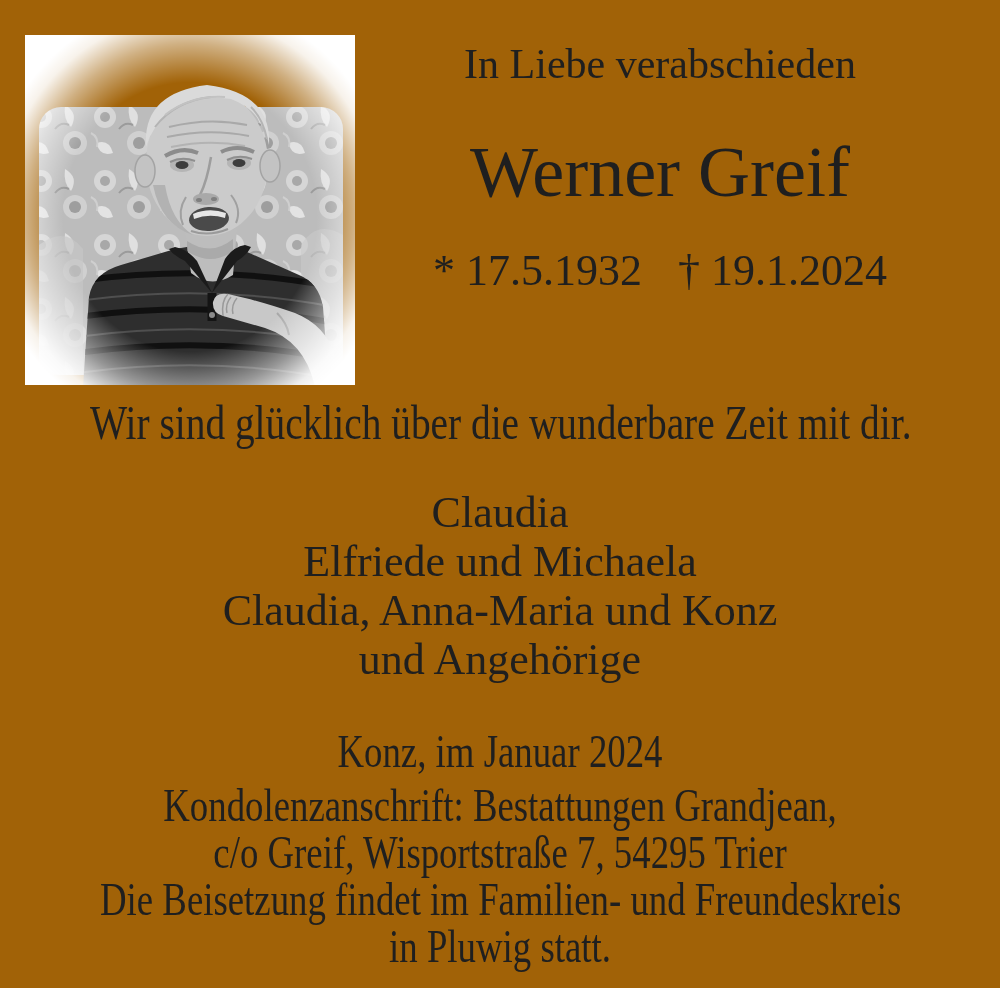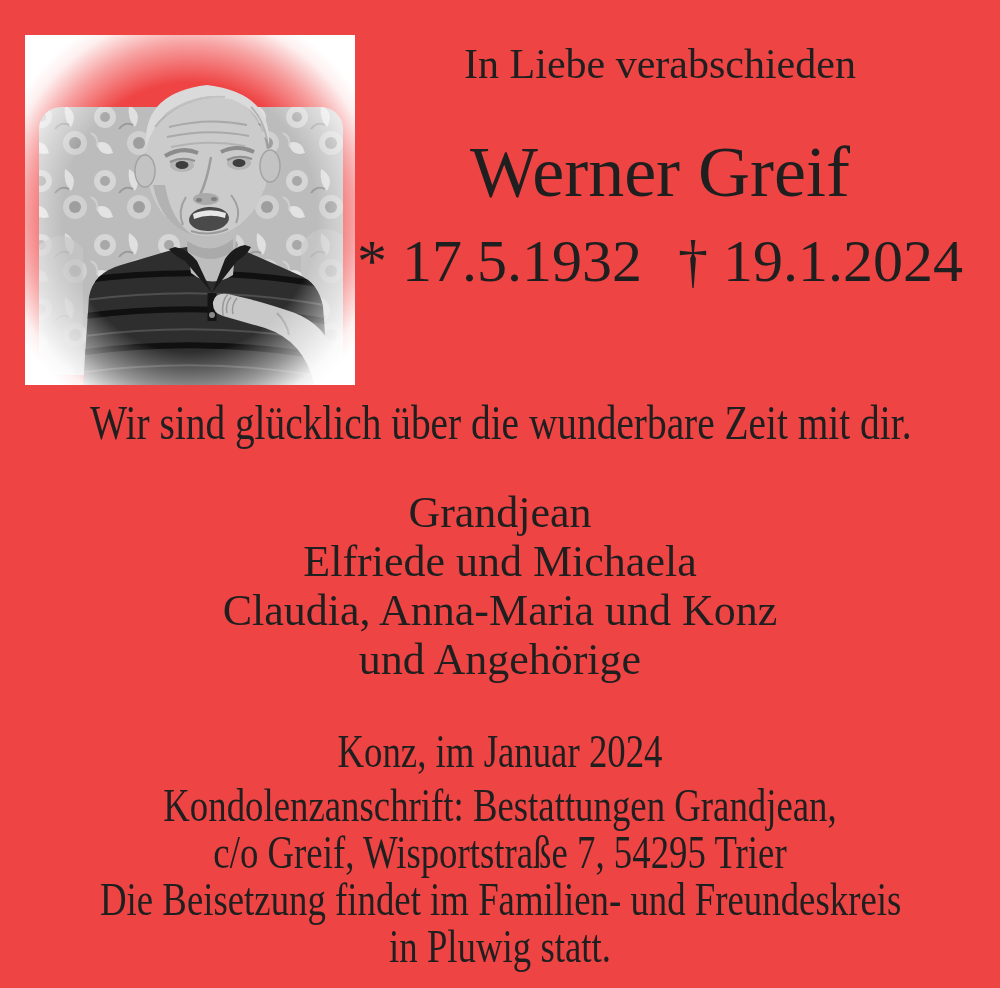--- a/index.html
+++ b/index.html
@@ -1,34 +1,34 @@
 <!DOCTYPE html>
 <html><head>
 <meta charset="utf-8">
 <style>
   html,body{margin:0;padding:0;background:#ffffff;}
   .page{
     position:relative;
     width:1000px;height:988px;
-    background:#ef4444;
+    background:#a16207;
     overflow:hidden;
     font-family:"Liberation Serif","DejaVu Serif",serif;
     color:#1f1f1f;
   }
   .abs{position:absolute;}
 
   
   .photo{left:25px;top:35px;width:330px;height:350px;}
   .photo svg{display:block;width:330px;height:350px;}
 
   
   .header-block{left:330px;top:38px;width:660px;text-align:center;}
   .intro-line{font-size:42px;line-height:52px;white-space:nowrap;}
   .deceased-name{font-size:72px;line-height:100px;margin-top:32px;white-space:nowrap;}
-  .dates-line{font-size:60px;line-height:50px;margin-top:14px;white-space:nowrap;}
+  .dates-line{font-size:44px;line-height:50px;margin-top:24px;white-space:nowrap;}
   .death-date{display:inline-block;margin-left:36px;}
 
   
   .cond{transform:scaleX(0.80);transform-origin:50% 50%;}
   .cond82{transform:scaleX(0.82);transform-origin:50% 50%;}
 
   .farewell{top:398px;left:0;width:1000px;text-align:center;font-size:48px;line-height:50px;white-space:nowrap;}
   .mourners{top:488px;left:0;width:1000px;text-align:center;font-size:44px;}
   .mourner-line{line-height:49px;white-space:nowrap;}
   .place-date{top:727px;left:0;width:1000px;text-align:center;font-size:46px;line-height:50px;white-space:nowrap;}
@@ -143,21 +143,21 @@
     <div class="intro-line">In Liebe verabschieden</div>
     <div class="deceased-name">Werner Greif</div>
     <div class="dates-line">
       <span>* 17.5.1932</span><span class="death-date">† 19.1.2024</span>
     </div>
   </div>
 
   <div class="abs farewell cond82">Wir sind glücklich über die wunderbare Zeit mit dir.</div>
 
   <div class="abs mourners">
-    <div class="mourner-line">Grandjean</div>
+    <div class="mourner-line">Claudia</div>
     <div class="mourner-line">Elfriede und Michaela</div>
     <div class="mourner-line">Claudia, Anna-Maria und Konz</div>
     <div class="mourner-line">und Angehörige</div>
   </div>
 
   <div class="abs place-date cond">Konz, im Januar 2024</div>
 
   <div class="abs funeral-info cond">
     <div class="funeral-line">Kondolenzanschrift: Bestattungen Grandjean,</div>
     <div class="funeral-line">c/o Greif, Wisportstraße 7, 54295 Trier</div>

